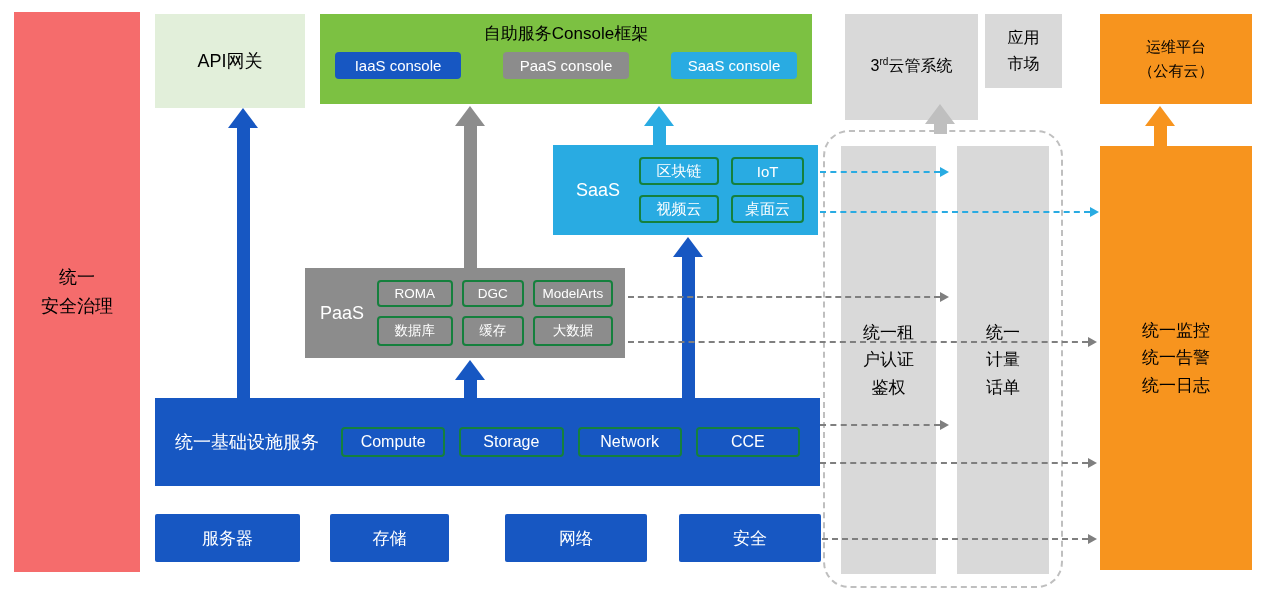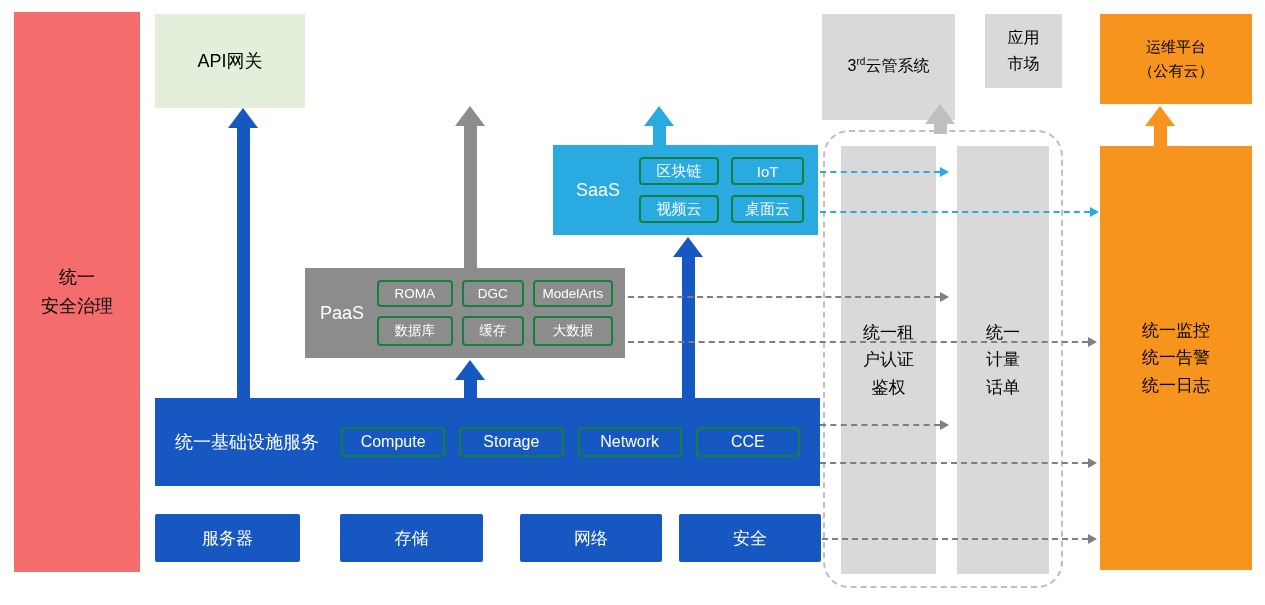--- a/index.html
+++ b/index.html
@@ -25,21 +25,21 @@
 
   
   #api-box{left:155px;top:14px;width:150px;height:94px;background:var(--lgreen);font-size:18px;}
   #console-box{left:320px;top:14px;width:492px;height:90px;background:var(--green);display:flex;flex-direction:column;position:absolute;}
   .console-title{height:38px;display:flex;align-items:center;justify-content:center;font-size:17px;}
   .console-buttons{flex:1;display:flex;justify-content:space-between;padding:0 15px 13px;}
   .console-btn{width:126px;height:27px;border-radius:4px;color:#fff;display:flex;align-items:center;justify-content:center;font-size:15px;}
   #btn-iaas{background:var(--blue);}
   #btn-paas{background:var(--gray);}
   #btn-saas{background:var(--cyan);}
-  #tp-box{left:822px;top:14px;width:133px;height:106px;background:var(--lgray);font-size:16px;}
+  #tp-box{left:845px;top:14px;width:133px;height:106px;background:var(--lgray);font-size:16px;}
   #tp-box sup{font-size:10px;}
   #am-box{left:985px;top:14px;width:77px;height:74px;background:var(--lgray);font-size:16px;}
   #ops-box{left:1100px;top:14px;width:152px;height:90px;background:var(--orange);font-size:15px;}
 
   
   #saas-box{left:553px;top:145px;width:265px;height:90px;background:var(--cyan);display:flex;align-items:center;padding:12px 14px;gap:10px;position:absolute;z-index:3;}
   .layer-label{text-align:center;font-size:18px;color:#fff;}
   #saas-box .layer-label{width:62px;}
   .chip-grid-2{flex:1;display:grid;grid-template-columns:1.1fr 1fr;gap:10px 12px;height:100%;}
   #saas-box .chip{font-size:15px;}
@@ -51,22 +51,22 @@
   #paas-box .chip{font-size:13.5px;}
 
   
   #infra-box{left:155px;top:398px;width:665px;height:88px;background:var(--blue);display:flex;align-items:center;padding:0 20px;gap:14px;color:#fff;position:absolute;z-index:3;}
   #infra-box .infra-label{font-size:18px;white-space:nowrap;margin-right:8px;}
   #infra-box .chip{width:108px;height:30px;font-size:16px;}
 
   
   .hw-box{position:absolute;top:514px;height:48px;background:var(--blue);color:#fff;font-size:17px;display:flex;align-items:center;justify-content:center;border-radius:2px;}
   #b1{left:155px;width:145px;}
-  #b2{left:340px;width:143px;}
-  #b3{left:520px;width:142px;}
+  #b2{left:330px;width:119px;}
+  #b3{left:505px;width:142px;}
   #b4{left:679px;width:142px;}
 
   
   #dash-container{left:823px;top:130px;width:240px;height:458px;border:2px dashed #BFBFBF;border-radius:26px;z-index:1;position:absolute;}
   #auth-bar{left:841px;top:146px;width:95px;height:428px;background:var(--lgray);font-size:17px;z-index:2;}
   #bill-bar{left:957px;top:146px;width:92px;height:428px;background:var(--lgray);font-size:17px;z-index:2;}
   #mon-bar{left:1100px;top:146px;width:152px;height:424px;background:var(--orange);font-size:17px;z-index:2;}
 
   
   .arrow{position:absolute;display:flex;flex-direction:column;align-items:center;width:30px;z-index:4;}
@@ -98,20 +98,28 @@
 
   <div id="red-bar" class="box">
     <span class="pre">统一
 安全治理</span>
   </div>
 
   <div id="api-box" class="box">
     <span>API网关</span>
   </div>
 
+  <div id="console-box">
+    <div class="console-title">自助服务Console框架</div>
+    <div class="console-buttons">
+      <div id="btn-iaas" class="console-btn">IaaS console</div>
+      <div id="btn-paas" class="console-btn">PaaS console</div>
+      <div id="btn-saas" class="console-btn">SaaS console</div>
+    </div>
+  </div>
 
   <div id="tp-box" class="box">
     <span>
       <span>3</span><sup>rd</sup><span>云管系统</span>
     </span>
   </div>
 
   <div id="am-box" class="box">
     <span class="pre">应用
 市场</span>

